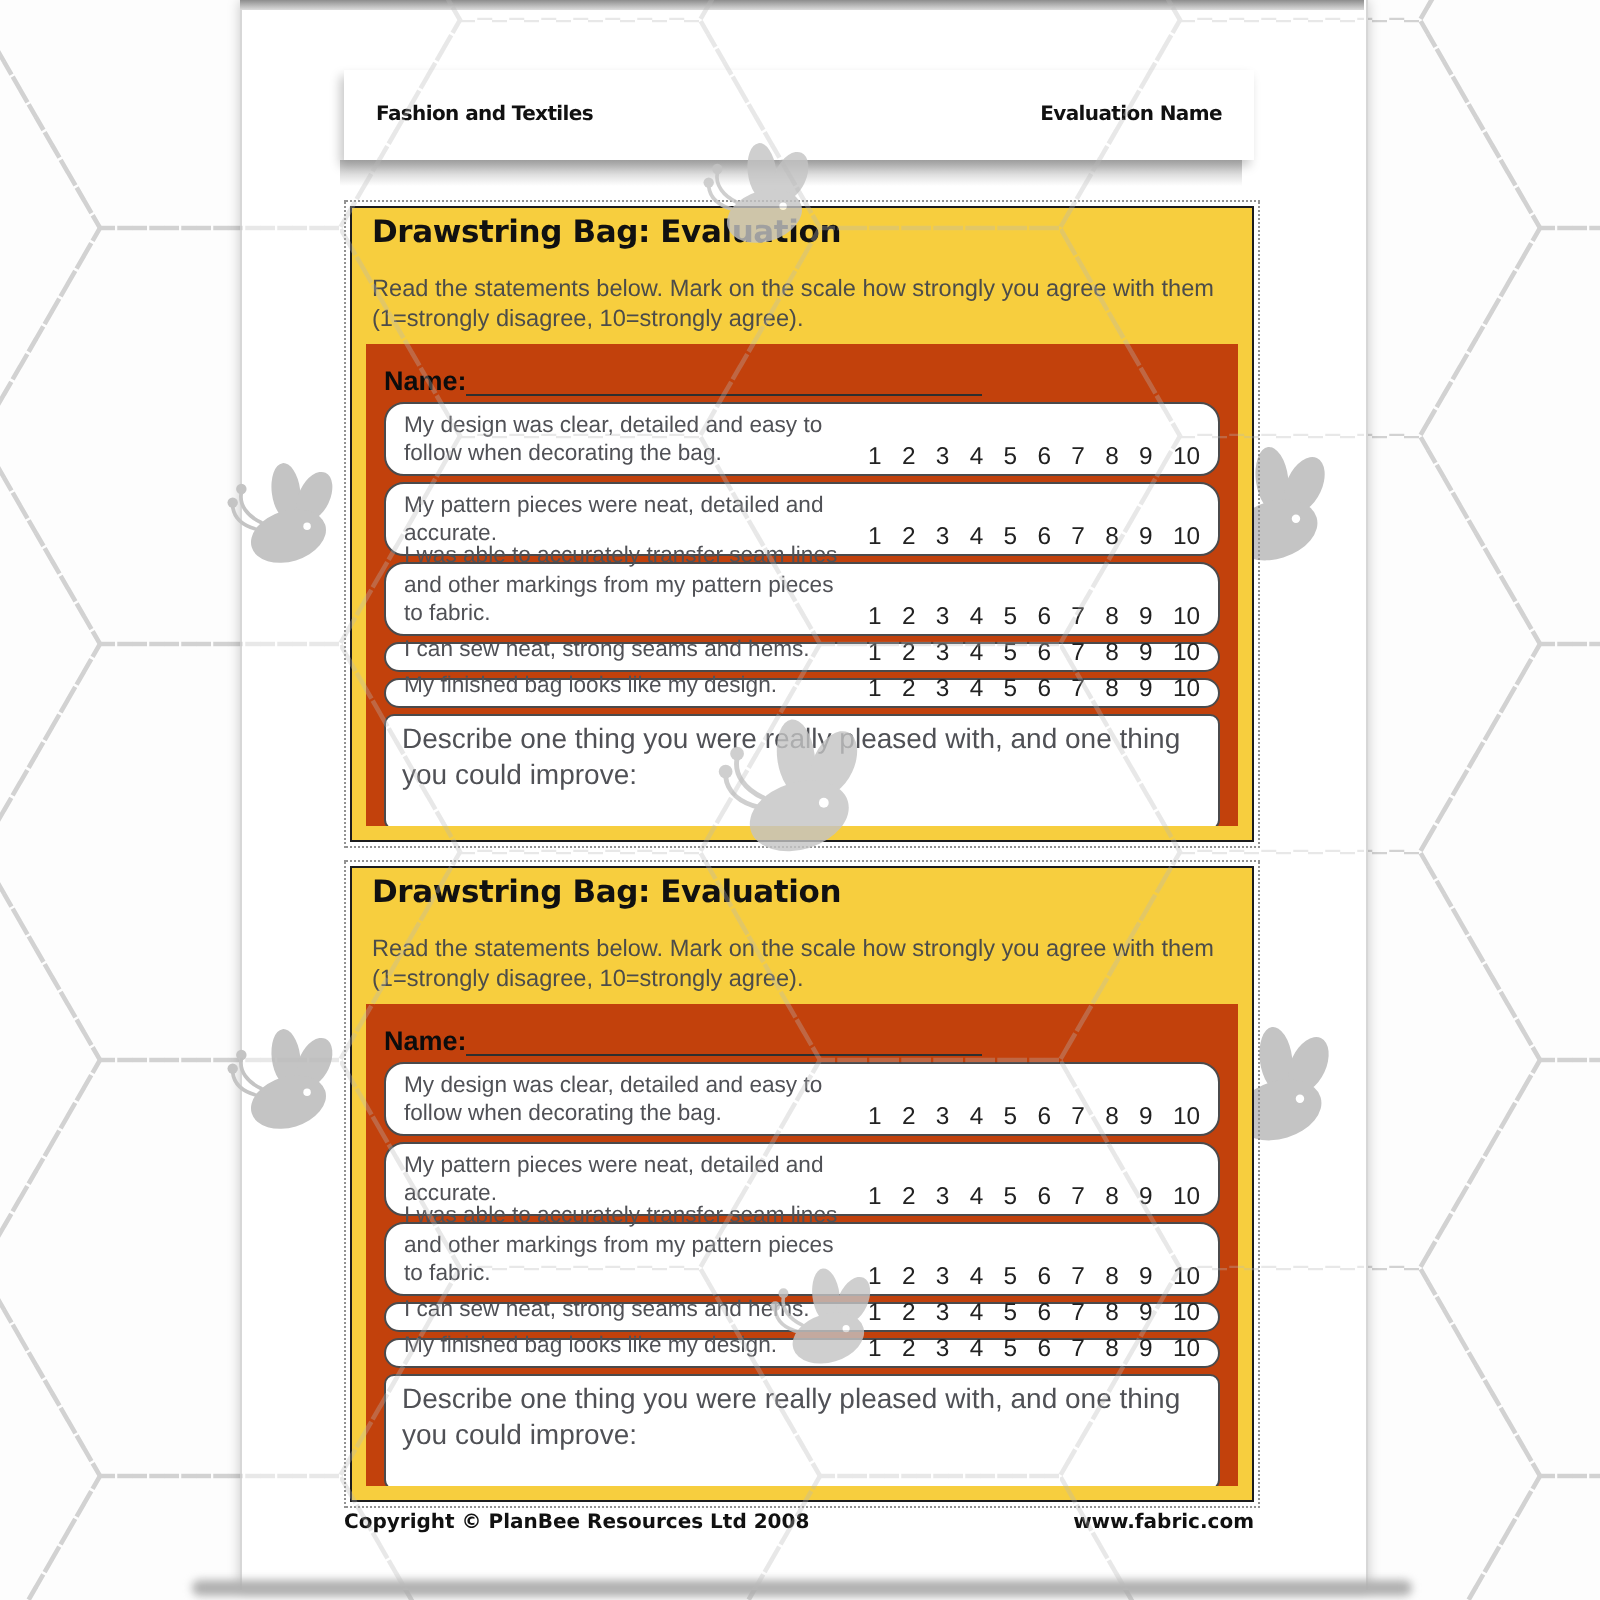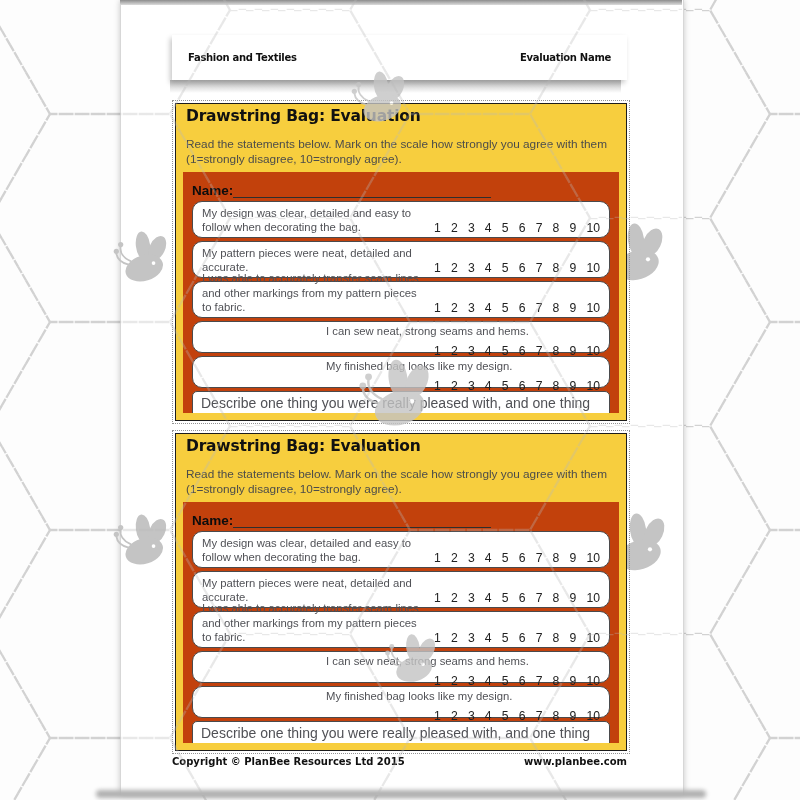--- a/index.html
+++ b/index.html
@@ -59,21 +59,21 @@
     padding:5px 9px 0;box-sizing:border-box;overflow:hidden;
   }
   .name-row{display:flex;align-items:flex-end;height:21px;margin-bottom:3px;}
   .name-label{font-weight:bold;font-size:13.5px;color:#0c0c0c;}
   .name-line{width:258px;border-bottom:1.5px solid #2e2e2e;height:15px;}
   .stmt-row{
     display:flex;align-items:flex-end;justify-content:space-between;gap:6px;
     border:1.8px solid #4a4a4c;border-radius:10px;background:#fff;
     padding:2px 9px;margin-bottom:3px;box-sizing:border-box;
   }
-  .stmt-row.two{height:37px;} .stmt-row.one{height:32px;flex-direction:column;}
+  .stmt-row.two{height:37px;} .stmt-row.one{height:15px;}
   .stmt{font-size:11.3px;line-height:1.28;color:#505156;width:274px;}
   .scale{
     display:flex;justify-content:space-between;width:166px;flex:none;
     font-size:12.2px;color:#222222;
   }
   .describe-box{
     border:1.8px solid #4a4a4c;border-radius:5px;background:#fff;
     height:58px;padding:3px 8px;box-sizing:border-box;
     font-size:14px;line-height:1.28;color:#505156;
   }
@@ -321,22 +321,22 @@
               <span>8</span>
               <span>9</span>
               <span>10</span>
             </div>
         </div>
         <div class="describe-box">Describe one thing you were really pleased with, and one thing you could improve:</div>
       </div>
     </div>
   </div>
 
-  <div class="footer-left marker">Copyright © PlanBee Resources Ltd 2015</div>
-  <div class="footer-right marker">www.planbee.com</div>
+  <div class="footer-left marker">Copyright © PlanBee Resources Ltd 2008</div>
+  <div class="footer-right marker">www.fabric.com</div>
 
   <svg class="bee front" viewBox="0 0 100 88" style="left:350px;top:70px;width:62px;height:55px">
       <use href="#bee-shape"></use>
     </svg>
   <svg class="bee front" viewBox="0 0 100 88" style="left:356px;top:358px;width:84px;height:72px">
       <use href="#bee-shape"></use>
     </svg>
   <svg class="bee front" viewBox="0 0 100 88" style="left:383px;top:633px;width:60px;height:52px">
       <use href="#bee-shape"></use>
     </svg>

